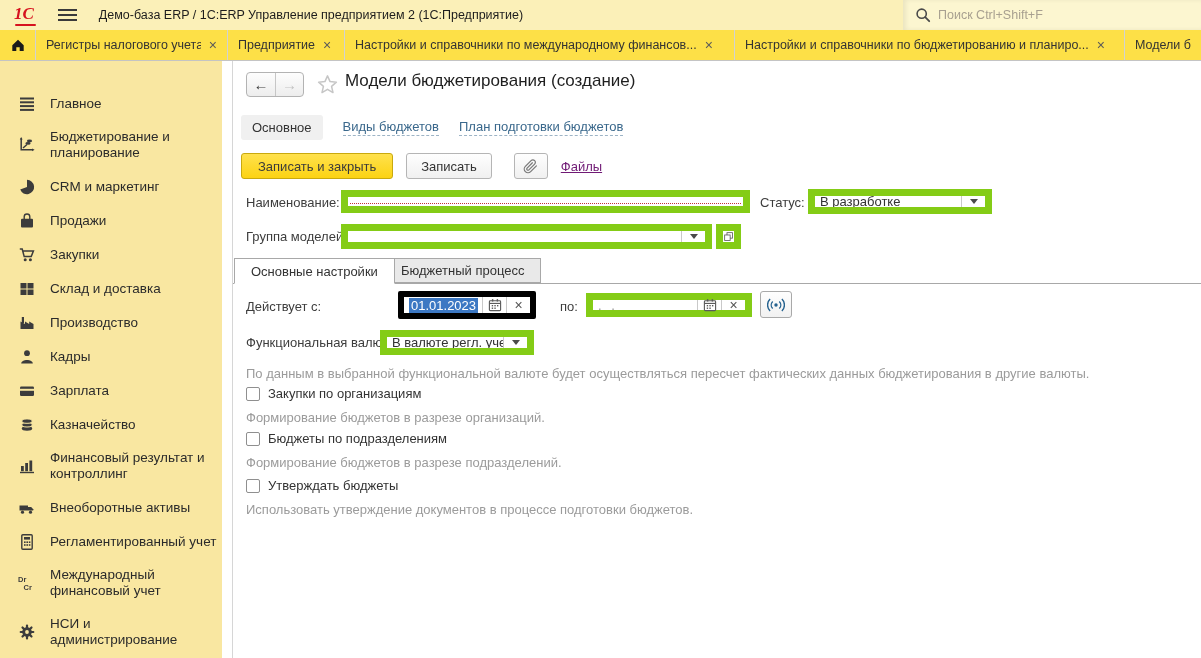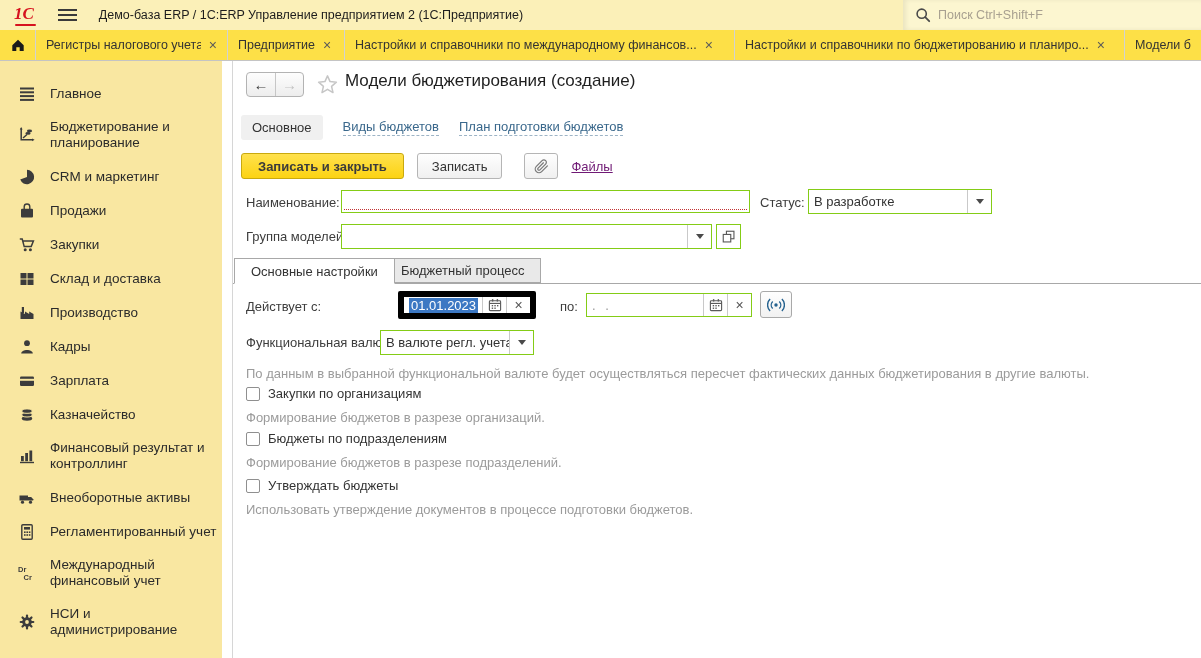--- a/index.html
+++ b/index.html
@@ -20,21 +20,21 @@
   .search-zone input::placeholder { color:#A8A090; }
 
   
   #tabbar { position:absolute; left:0; top:30px; width:1201px; height:31px; background:#FDFDFD; border-bottom:1px solid #C4C4C4; display:flex; }
   .wtab { height:30px; display:flex; align-items:center; border-right:1px solid #D2D2D2; padding:0 10px; overflow:hidden; white-space:nowrap; cursor:pointer; background:#fde047; }
   .wtab-home { width:36px; justify-content:center; flex:none; padding:0; }
   .wtab-label { font-size:12.5px; color:#333; overflow:hidden; text-overflow:clip; }
   .wtab-close { margin-left:8px; color:#5a5a5a; font-size:14px; line-height:1; cursor:pointer; flex:none; }
 
   
-  #sidebar { position:absolute; left:0; top:61px; width:222px; height:597px; background:#F9E7A1; padding-top:16px; overflow:hidden; }
+  #sidebar { position:absolute; left:0; top:61px; width:222px; height:597px; background:#F9E7A1; padding-top:26px; overflow:hidden; }
   .sb-item { display:flex; align-items:center; gap:14px; padding:8px 4px 8px 17px; cursor:pointer; }
   .sb-ico { width:19px; height:18px; flex:none; display:flex; align-items:center; justify-content:center; }
   .sb-label { font-size:13.5px; color:#2b2b2b; line-height:1.22; white-space:pre-line; width:172px; }
   #splitter { position:absolute; left:222px; top:61px; width:10px; height:597px; background:#fff; cursor:col-resize; }
 
   
   #content { position:absolute; left:232px; top:61px; width:969px; height:597px; background:#fff; border-left:1px solid #D6D6D6; }
   .abs { position:absolute; }
 
   .navbtns { left:13px; top:11px; display:flex; border:1px solid #B3B3B3; border-radius:4px; overflow:hidden; background:linear-gradient(#FDFDFD,#EDEDED); }
@@ -43,26 +43,26 @@
   .nb-back { color:#3a3a3a; } .nb-fwd { color:#C2C2C2; }
   .star { left:84px; top:13px; cursor:pointer; }
   .page-title { left:112px; top:10px; font-size:17px; color:#1f1f1f; white-space:nowrap; }
 
   .navrow { left:8px; top:53px; display:flex; align-items:center; gap:20px; height:26px; }
   .nav-pill { background:#F0F0F0; border-radius:3px; padding:5px 11px; color:#333; cursor:pointer; }
   .nav-link { color:#3A688C; border-bottom:1px dashed #9DB4C6; padding-bottom:1px; cursor:pointer; white-space:nowrap; }
 
   .cmdrow { left:8px; top:92px; display:flex; align-items:center; gap:13px; height:26px; }
   .btn { height:26px; display:inline-flex; align-items:center; justify-content:center; border:1px solid #B5B5B5; border-radius:3px; background:linear-gradient(#FEFEFE,#F0F0F0); padding:0 14px; font-size:13px; color:#333; cursor:pointer; white-space:nowrap; }
-  .btn-primary { background:linear-gradient(#FFE14D,#FCD313); border-color:#C9A90E; font-weight:bold; color:#3B3B3B; padding:8px 16px; }
+  .btn-primary { background:linear-gradient(#FFE14D,#FCD313); border-color:#C9A90E; font-weight:normal; color:#3B3B3B; padding:8px 16px; }
   .btn-icon { width:34px; padding:0; }
   .link { color:#701a75; text-decoration:underline; cursor:pointer; white-space:nowrap; }
 
   .lbl { color:#3d3d3d; white-space:nowrap; }
-  .field { background:#fff; border:1px solid #84cc16; display:flex; align-items:stretch; }
+  .field { background:#fff; border:7px solid #84cc16; display:flex; align-items:stretch; }
   .field .val { flex:1; display:flex; align-items:center; padding:0 5px; overflow:hidden; white-space:nowrap; }
   .field .cell { width:24px; display:flex; align-items:center; justify-content:center; border-left:1px solid #C9C9C9; cursor:pointer; flex:none; }
   .cell-x { width:21px; color:#555; font-size:14px; }
   .tri { width:0; height:0; border-left:4px solid transparent; border-right:4px solid transparent; border-top:5px solid #4a4a4a; }
   .name-wrap { position:relative; }
   .name-wrap::after { content:""; position:absolute; left:2px; right:2px; bottom:2px; border-bottom:1px dotted #C23434; }
   .name-wrap input { width:100%; height:100%; border:none; outline:none; font:inherit; padding:0 5px; background:transparent; }
 
   .pagetabs-line { left:0; top:222px; width:969px; border-top:1px solid #A8A8A8; }
   .ptab { position:absolute; top:197px; display:flex; align-items:center; justify-content:center; padding:0 16px; white-space:nowrap; cursor:pointer; }

